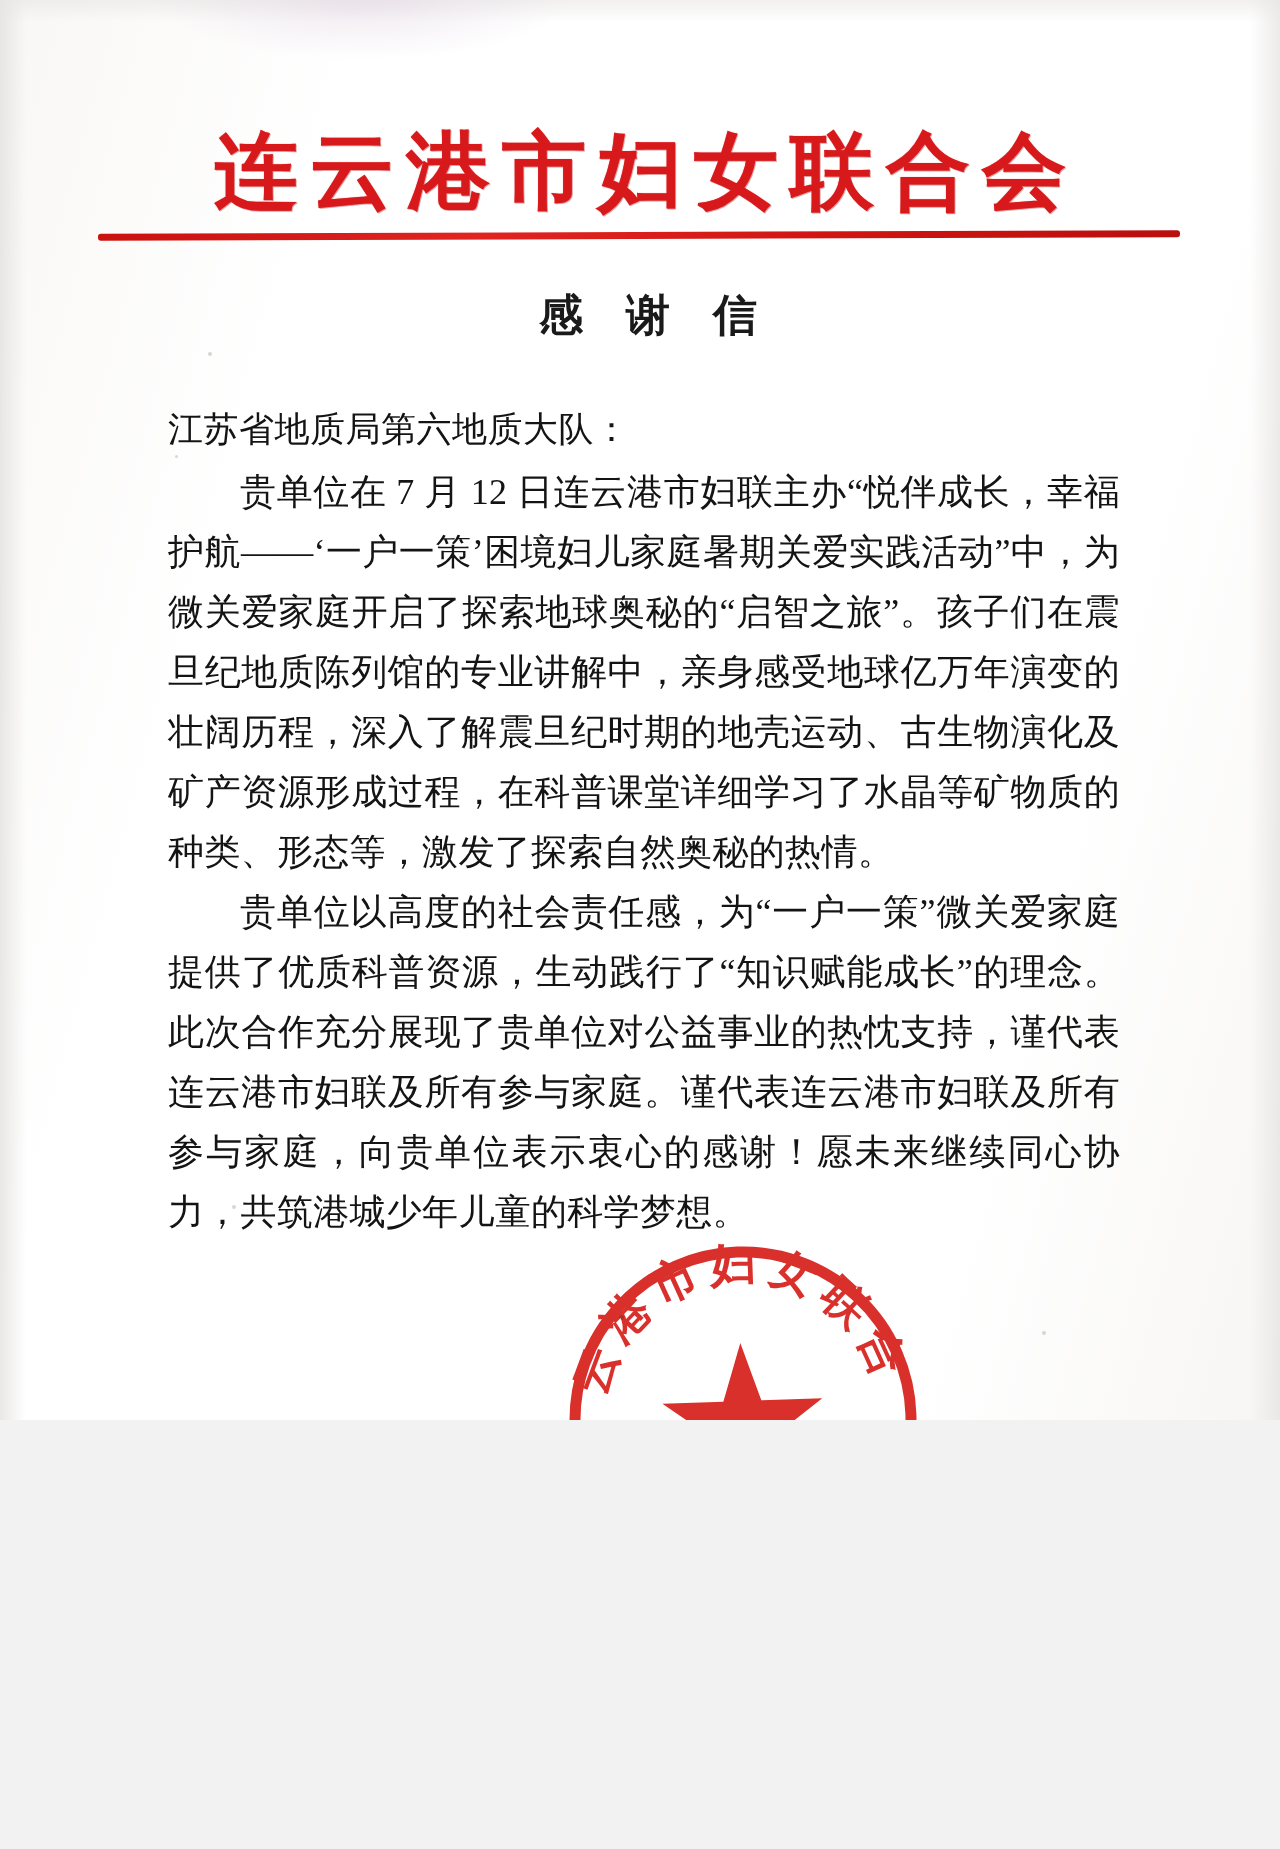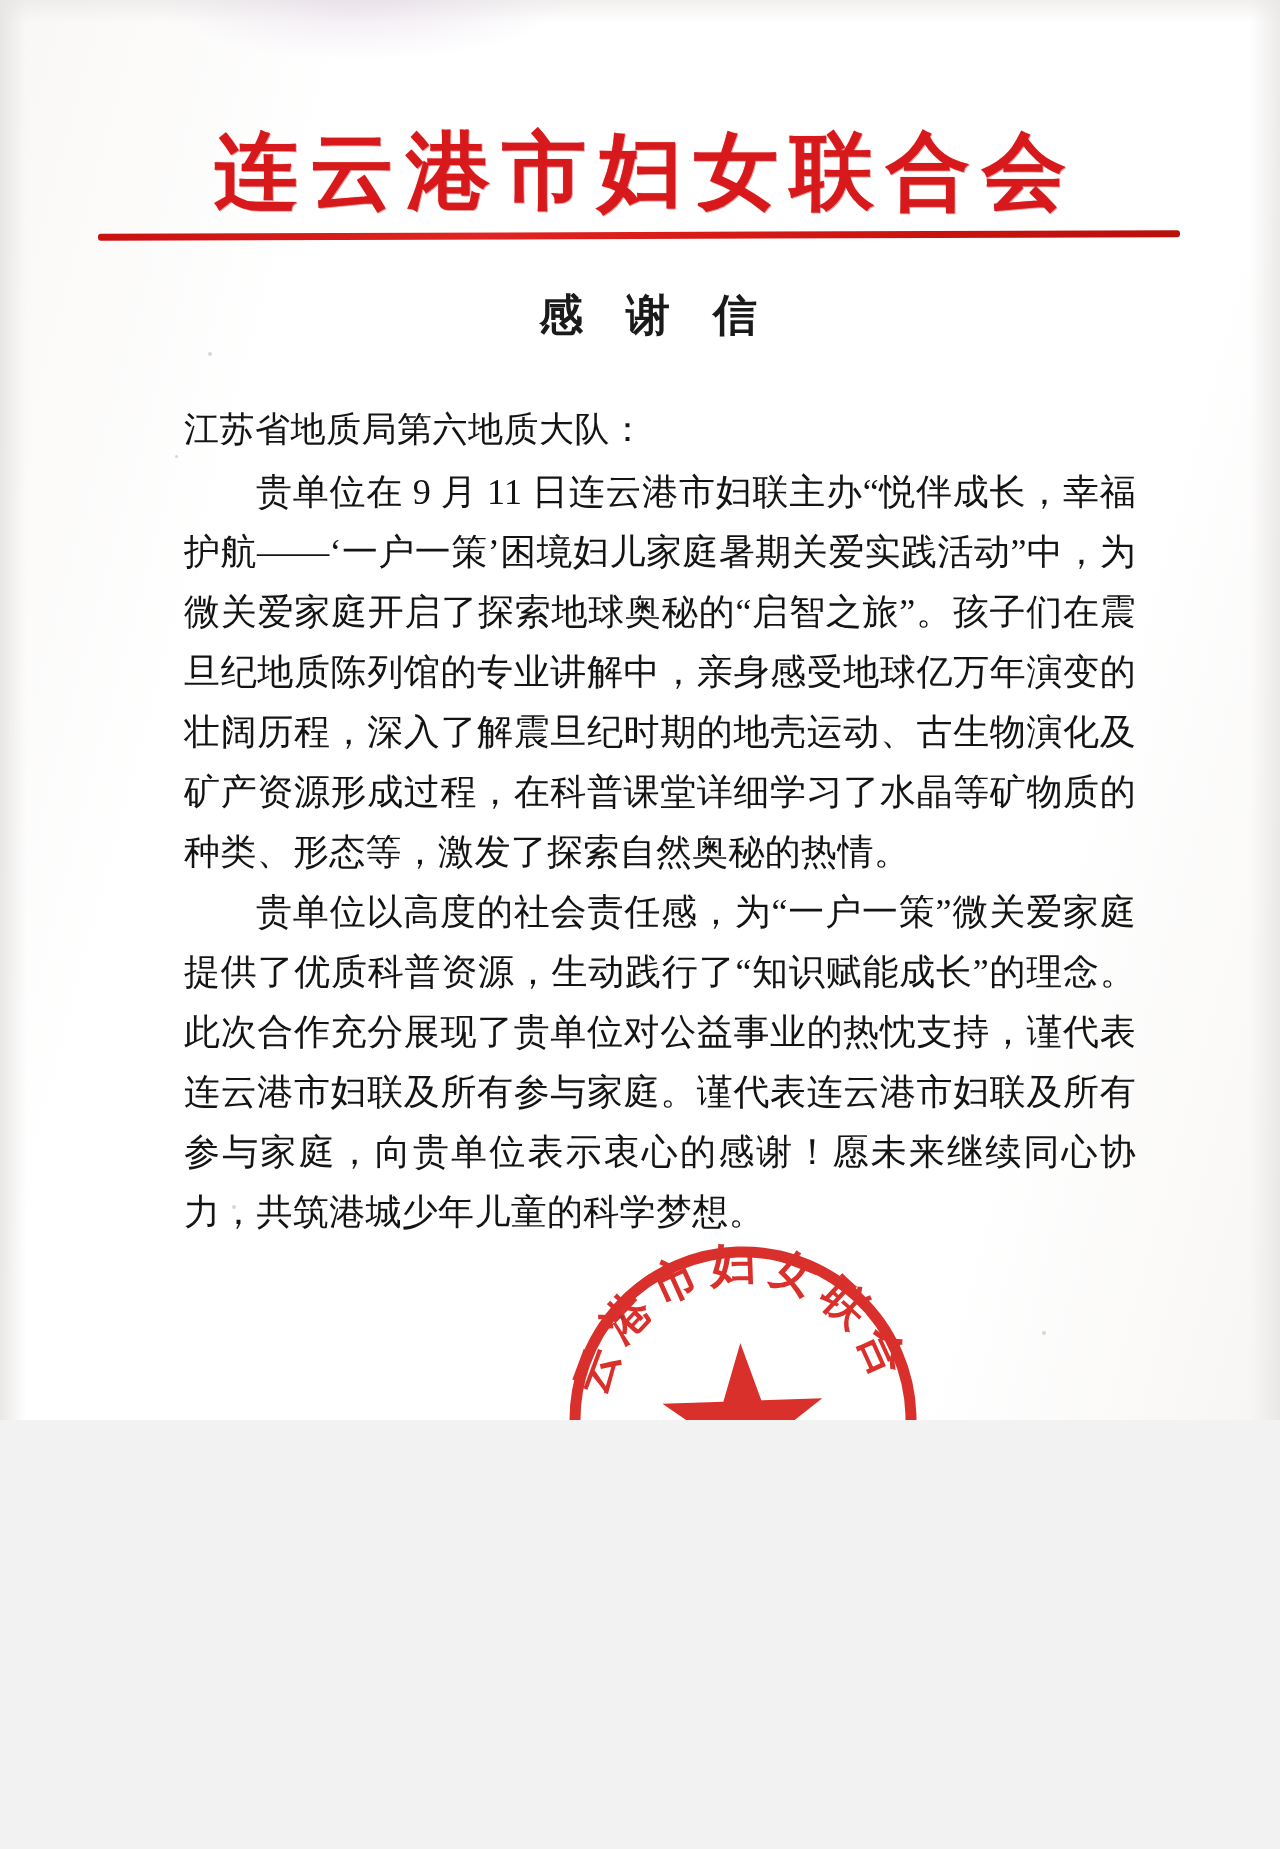--- a/index.html
+++ b/index.html
@@ -84,21 +84,21 @@
     font-weight: bold;
     font-size: 44px;
     letter-spacing: 16px;
     color: #1a1a1a;
     padding-left: 16px;
   }
 
   
   .body-block {
     position: absolute;
-    left: 184px;
+    left: 168px;
     top: 400px;
     width: 952px;
     color: #141414;
     font-size: 36px;
     line-height: 60px;
   }
   .salutation {
     margin: 0 0 2px 0;
     font-size: 35px;
     letter-spacing: 0.5px;
@@ -162,21 +162,21 @@
 
   <div class="letterhead">
     <div class="letterhead-title">连云港市妇女联合会</div>
   </div>
   <div class="letterhead-rule"></div>
 
   <div class="doc-title">感 谢 信</div>
 
   <div class="body-block">
     <p class="salutation">江苏省地质局第六地质大队：</p>
-    <p class="para">贵单位在 9 月 11 日连云港市妇联主办“悦伴成长，幸福护航——‘一户一策’困境妇儿家庭暑期关爱实践活动”中，为微关爱家庭开启了探索地球奥秘的“启智之旅”。孩子们在震旦纪地质陈列馆的专业讲解中，亲身感受地球亿万年演变的壮阔历程，深入了解震旦纪时期的地壳运动、古生物演化及矿产资源形成过程，在科普课堂详细学习了水晶等矿物质的种类、形态等，激发了探索自然奥秘的热情。</p>
+    <p class="para">贵单位在 7 月 12 日连云港市妇联主办“悦伴成长，幸福护航——‘一户一策’困境妇儿家庭暑期关爱实践活动”中，为微关爱家庭开启了探索地球奥秘的“启智之旅”。孩子们在震旦纪地质陈列馆的专业讲解中，亲身感受地球亿万年演变的壮阔历程，深入了解震旦纪时期的地壳运动、古生物演化及矿产资源形成过程，在科普课堂详细学习了水晶等矿物质的种类、形态等，激发了探索自然奥秘的热情。</p>
     <p class="para">贵单位以高度的社会责任感，为“一户一策”微关爱家庭提供了优质科普资源，生动践行了“知识赋能成长”的理念。此次合作充分展现了贵单位对公益事业的热忱支持，谨代表连云港市妇联及所有参与家庭。谨代表连云港市妇联及所有参与家庭，向贵单位表示衷心的感谢！愿未来继续同心协力，共筑港城少年儿童的科学梦想。</p>
   </div>
 
   <div class="seal">
     <svg viewBox="0 0 390 390" xmlns="http://www.w3.org/2000/svg">
       <defs>
         <path id="rimArc" d="M 55,195 A 140,140 0 0 1 335,195" fill="none"></path>
         <path id="rimArcBottom" d="M 74,195 A 121,121 0 0 0 316,195" fill="none"></path>
       </defs>
       <circle cx="195" cy="195" r="168" fill="none" stroke="#d6201c" stroke-width="11"></circle>

